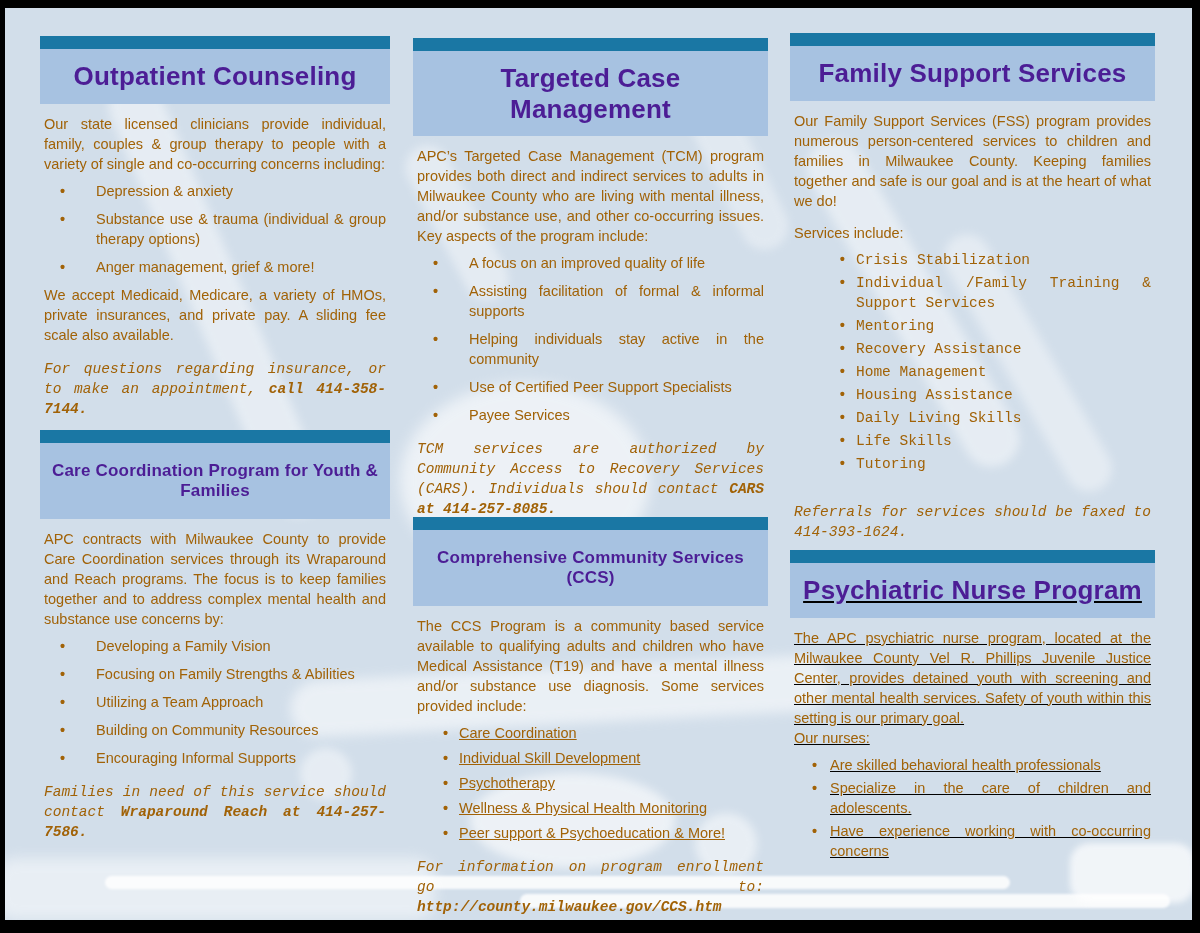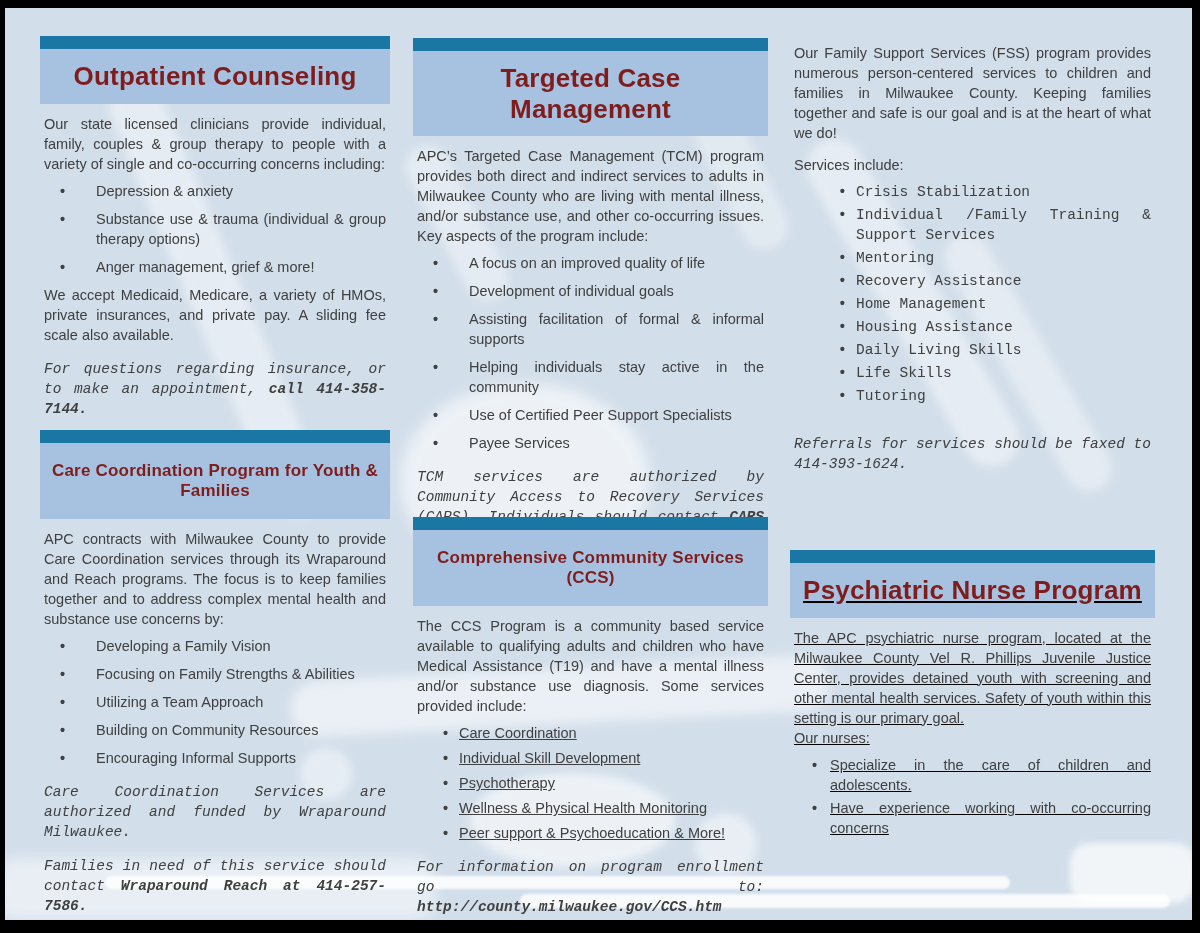--- a/index.html
+++ b/index.html
@@ -35,30 +35,30 @@
   .panel { position:absolute; z-index:2; }
   .p-outpatient { left:35px;  top:28px;  width:350px; }
   .p-care       { left:35px;  top:422px; width:350px; }
   .p-tcm        { left:408px; top:30px;  width:355px; }
   .p-ccs        { left:408px; top:509px; width:355px; }
   .p-fss        { left:785px; top:25px;  width:365px; }
   .p-nurse      { left:785px; top:542px; width:365px;text-decoration:underline; }
   .hdr-bar { height:13px; background:#1a77a4; }
   .hdr-title {
     background:#a7c2e1;
-    color:#7f1d1d;
+    color:#4c1d95;
     font-weight:700;
     text-align:center;
     font-size:26px;
     line-height:1.18;
     padding:12px 6px;
     letter-spacing:.2px;
   }
   .hdr-title.two-line { font-size:17px; padding:18px 6px; }
-  .pbody { padding:0 4px; color:#404040; font-size:14.5px; line-height:20px; }
+  .pbody { padding:0 4px; color:#a16207; font-size:14.5px; line-height:20px; }
   .para { margin-top:10px; }
   .jst { text-align:justify; }
   .note { font-style:italic; margin-top:14px;font-family:Liberation Mono, monospace; }
   .note b { font-weight:700; }
   ul.bullets { list-style:none; margin-top:7px; }
   ul.bullets li { position:relative; text-align:justify; }
   ul.bullets li::before { content:"\2022"; position:absolute; font-weight:700; }
   ul.b-wide  li { padding-left:52px; margin-bottom:8px; }
   ul.b-wide  li::before { left:16px; }
   ul.b-med   li { padding-left:42px; margin-bottom:5px;text-decoration:underline; }
@@ -113,35 +113,33 @@
     </header>
     <div class="pbody">
       <p class="para jst">APC contracts with Milwaukee County to provide Care Coordination services through its Wraparound and Reach programs. The focus is to keep families together and to address complex mental health and substance use concerns by:</p>
       <ul class="bullets b-wide">
         <li>Developing a Family Vision</li>
         <li>Focusing on Family Strengths &amp; Abilities</li>
         <li>Utilizing a Team Approach</li>
         <li>Building on Community Resources</li>
         <li>Encouraging Informal Supports</li>
       </ul>
-      <p class="note jst">Care Coordination Services are authorized and funded by Wraparound Milwaukee.</p>
       <p class="note jst"><span>Families in need of this service should contact </span><b>Wraparound Reach at 414-257-7586.</b></p>
     </div>
   </section>
 
   <section class="panel p-tcm">
     <header>
       <div class="hdr-bar"></div>
       <h2 class="hdr-title">Targeted Case Management</h2>
     </header>
     <div class="pbody">
       <p class="para jst">APC’s Targeted Case Management (TCM) program provides both direct and indirect services to adults in Milwaukee County who are living with mental illness, and/or substance use, and other co-occurring issues. Key aspects of the program include:</p>
       <ul class="bullets b-wide">
         <li>A focus on an improved quality of life</li>
-        <li>Development of individual goals</li>
         <li>Assisting facilitation of formal &amp; informal supports</li>
         <li>Helping individuals stay active in the community</li>
         <li>Use of Certified Peer Support Specialists</li>
         <li>Payee Services</li>
       </ul>
       <p class="note jst"><span>TCM services are authorized by Community Access to Recovery Services (CARS). Individuals should contact </span><b>CARS at 414-257-8085.</b></p>
     </div>
   </section>
 
   <section class="panel p-ccs">
@@ -156,20 +154,24 @@
         <li>Individual Skill Development</li>
         <li>Psychotherapy</li>
         <li>Wellness &amp; Physical Health Monitoring</li>
         <li>Peer support &amp; Psychoeducation &amp; More!</li>
       </ul>
       <p class="note jst"><span>For information on program enrollment go to: </span><b>http://county.milwaukee.gov/CCS.htm</b></p>
     </div>
   </section>
 
   <section class="panel p-fss">
+    <header>
+      <div class="hdr-bar"></div>
+      <h2 class="hdr-title">Family Support Services</h2>
+    </header>
     <div class="pbody">
       <p class="para jst">Our Family Support Services (FSS) program provides numerous person-centered services to children and families in Milwaukee County. Keeping families together and safe is our goal and is at the heart of what we do!</p>
       <p class="label-line">Services include:</p>
       <ul class="bullets b-fss">
         <li>Crisis Stabilization</li>
         <li>Individual /Family Training &amp; Support Services</li>
         <li>Mentoring</li>
         <li>Recovery Assistance</li>
         <li>Home Management</li>
         <li>Housing Assistance</li>
@@ -183,19 +185,20 @@
 
   <section class="panel p-nurse">
     <header>
       <div class="hdr-bar"></div>
       <h2 class="hdr-title">Psychiatric Nurse Program</h2>
     </header>
     <div class="pbody">
       <p class="para jst">The APC psychiatric nurse program, located at the Milwaukee County Vel R. Phillips Juvenile Justice Center, provides detained youth with screening and other mental health services. Safety of youth within this setting is our primary goal.</p>
       <p>Our nurses:</p>
       <ul class="bullets b-tight">
+        <li>Are skilled behavioral health professionals</li>
         <li>Specialize in the care of children and adolescents.</li>
         <li>Have experience working with co-occurring concerns</li>
       </ul>
     </div>
   </section>
 
 </div>
 
 </body></html>

